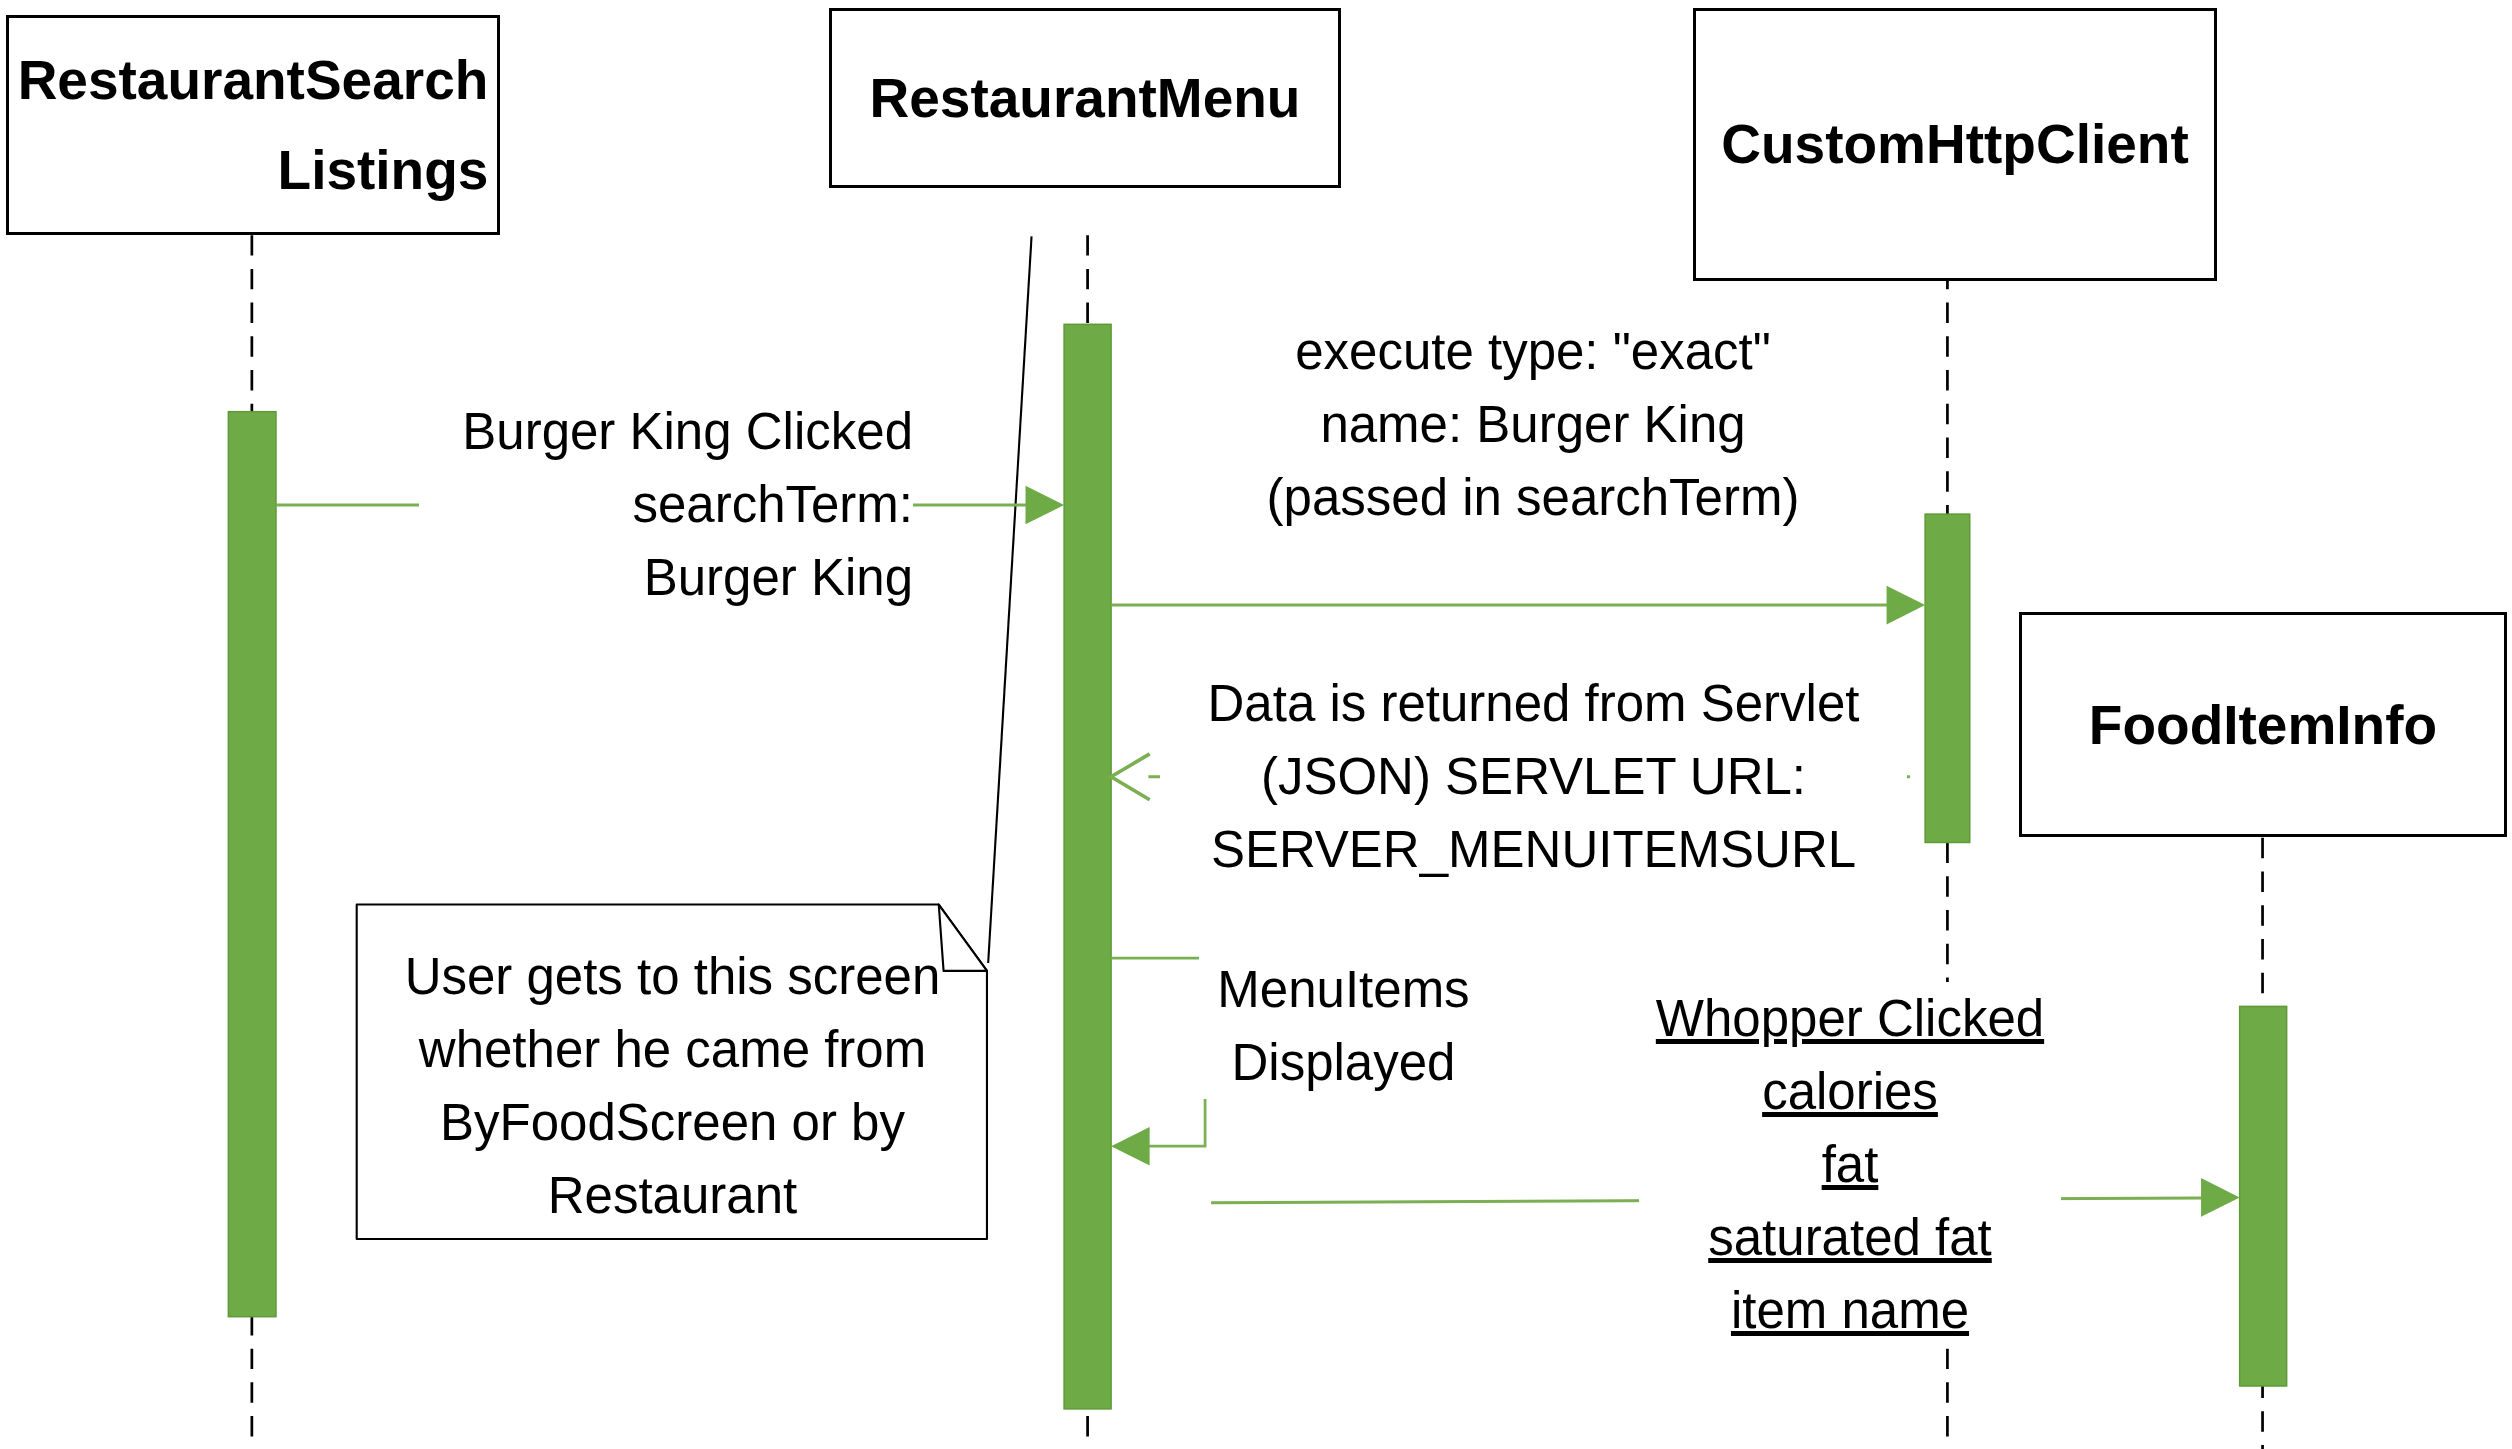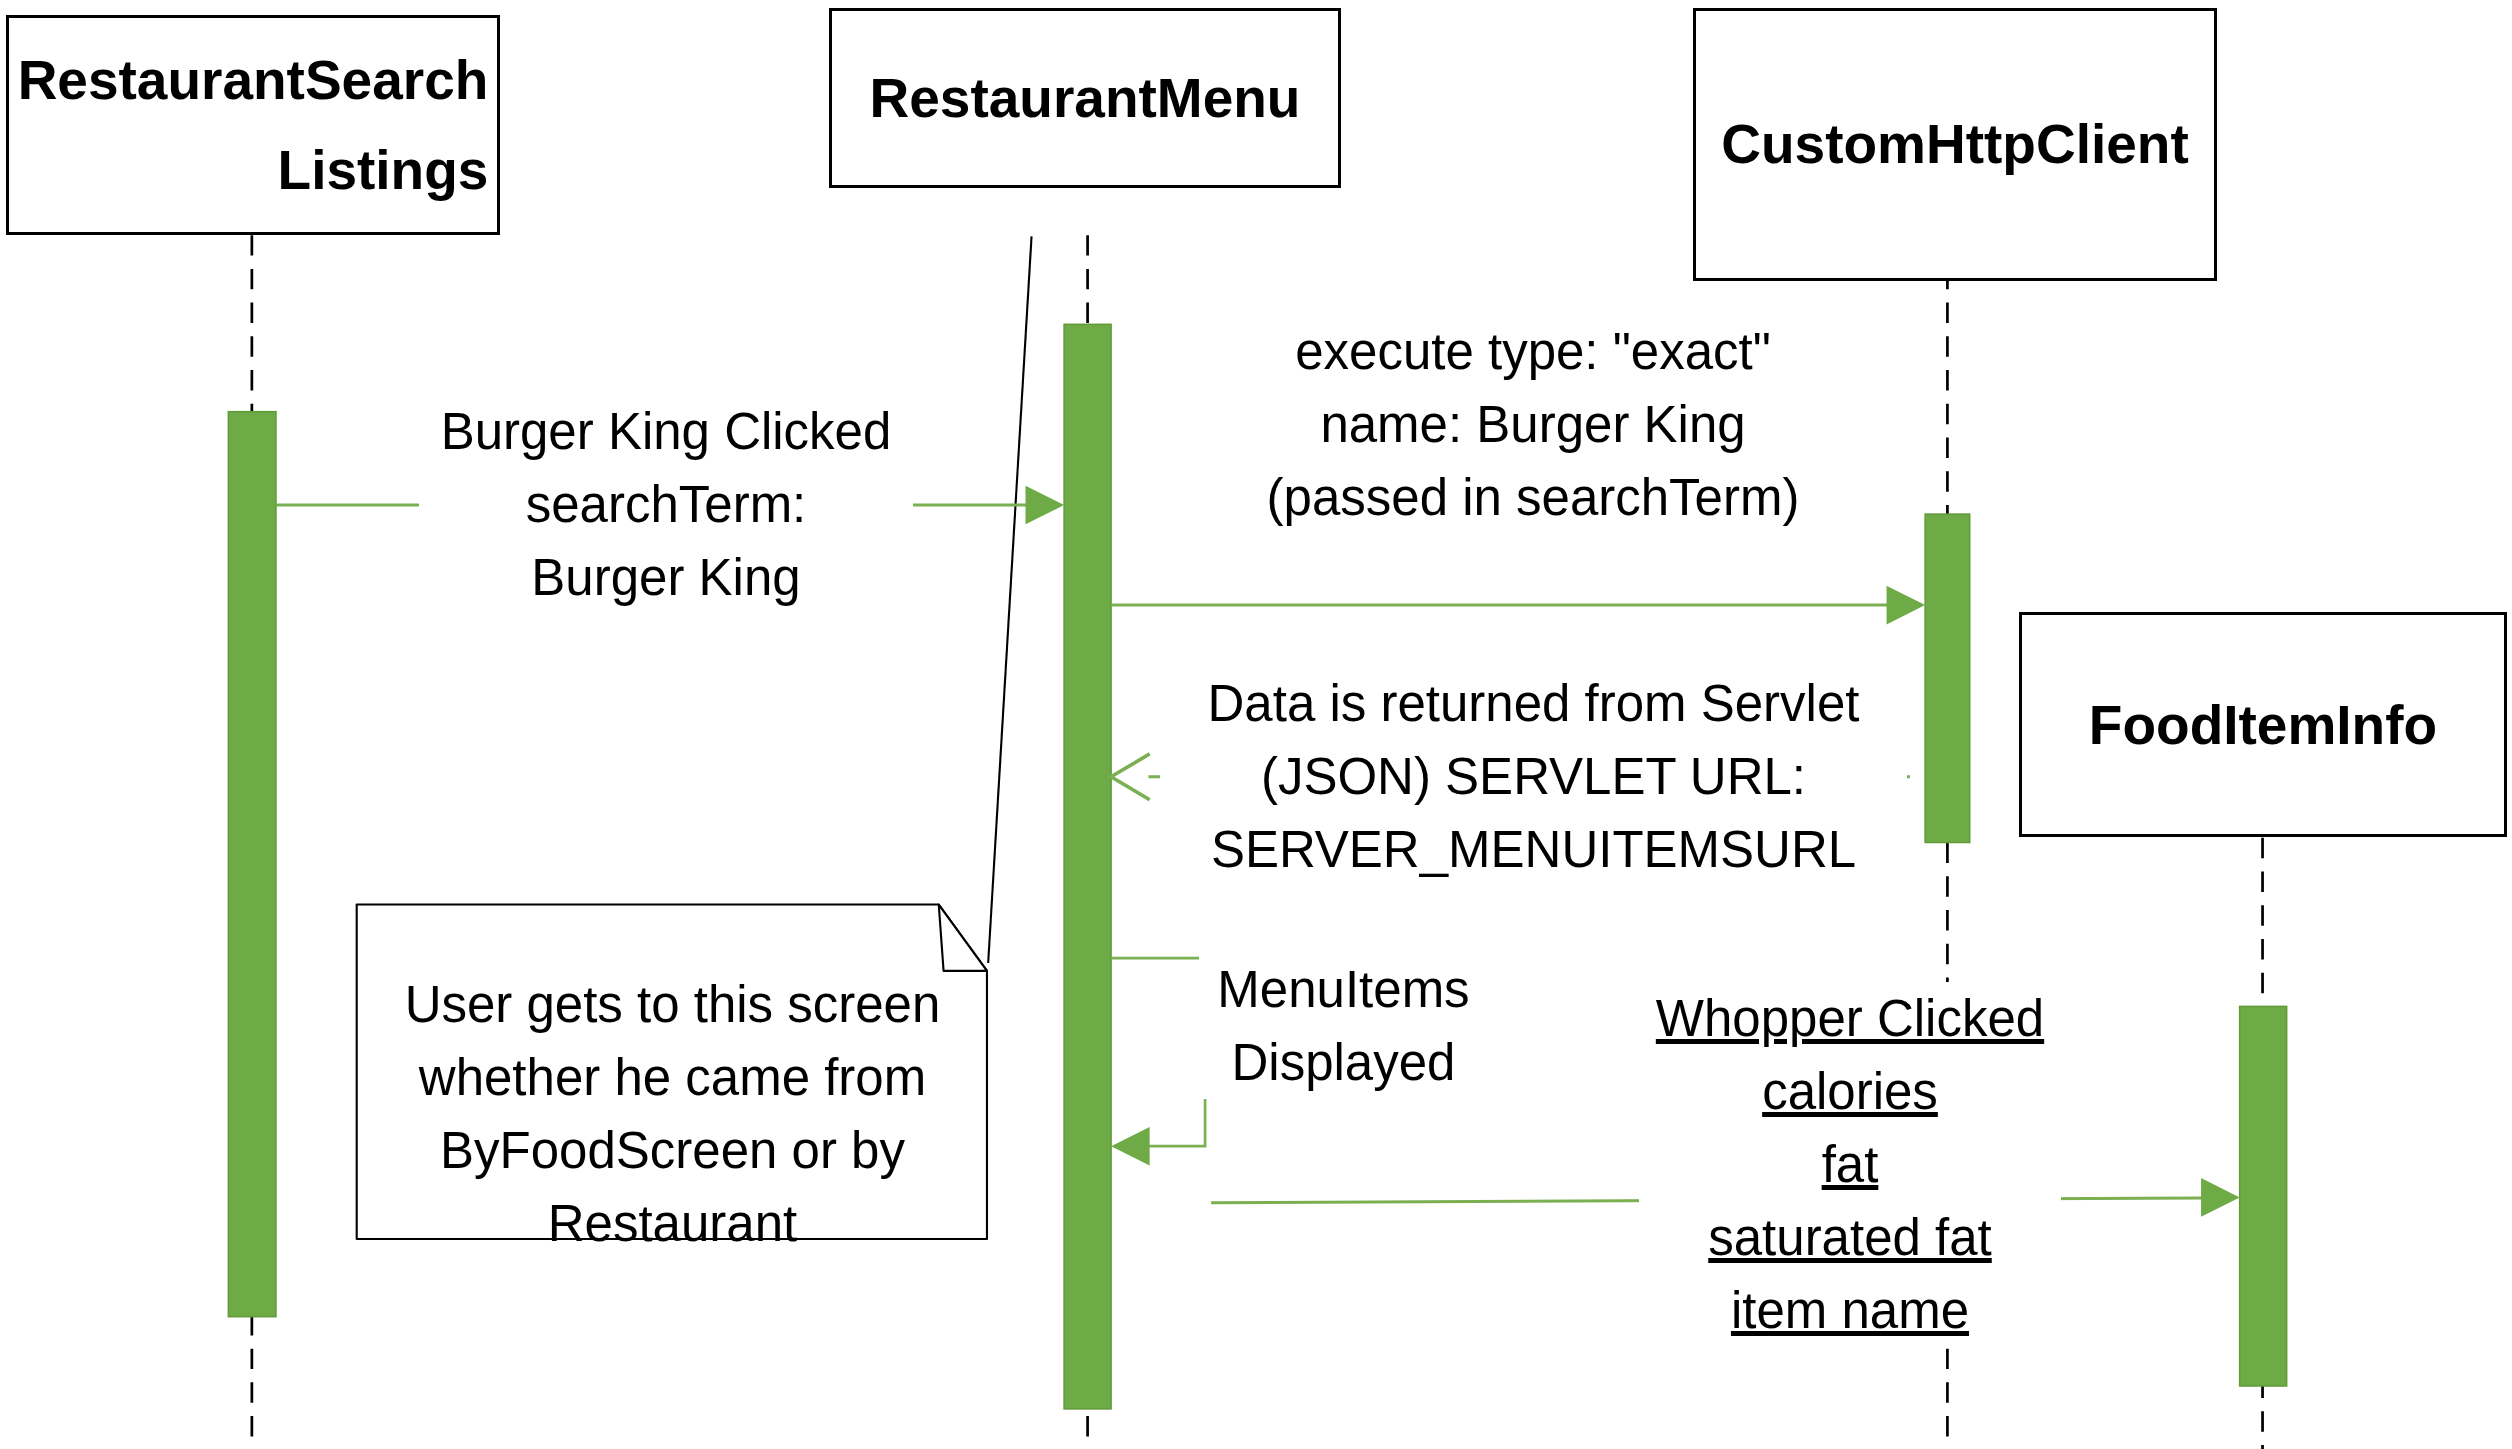--- a/index.html
+++ b/index.html
@@ -84,40 +84,40 @@
   </div>
 
   <div class="objbox" style="left:1693px;top:7.8px;width:524px;height:273px;">
     <div class="title">CustomHttpClient</div>
   </div>
 
   <div class="objbox" style="left:2019px;top:612px;width:488px;height:225px;border-width:3px;">
     <div class="title">FoodItemInfo</div>
   </div>
 
-  <div class="msgtext" style="left:419px;top:395px;width:494px;">Burger King Clicked
+  <div class="msgtext" style="left:419px;top:395px;width:494px;text-align:right;">Burger King Clicked
 searchTerm:
 Burger King</div>
 
   <div class="msgtext" style="left:1244px;top:315px;width:578px;">execute type: "exact"
 name: Burger King
 (passed in searchTerm)</div>
 
   <div class="msgtext" style="left:1160px;top:667px;width:747px;">Data is returned from Servlet
 (JSON) SERVLET URL:
 SERVER_MENUITEMSURL</div>
 
   <div class="msgtext" style="left:1199px;top:953px;width:289px;">MenuItems
 Displayed</div>
 
   <div class="msgtext" style="left:1639px;top:982px;width:422px;text-decoration:underline;">Whopper Clicked
 calories
 fat
 saturated fat
 item name</div>
 
-  <div class="msgtext transparent" style="left:371px;top:940px;width:603px;margin-top:28px;">User gets to this screen
+  <div class="msgtext transparent" style="left:371px;top:940px;width:603px;">User gets to this screen
 whether he came from
 ByFoodScreen or by
 Restaurant</div>
 
 </div>
 
 
 </body></html>

